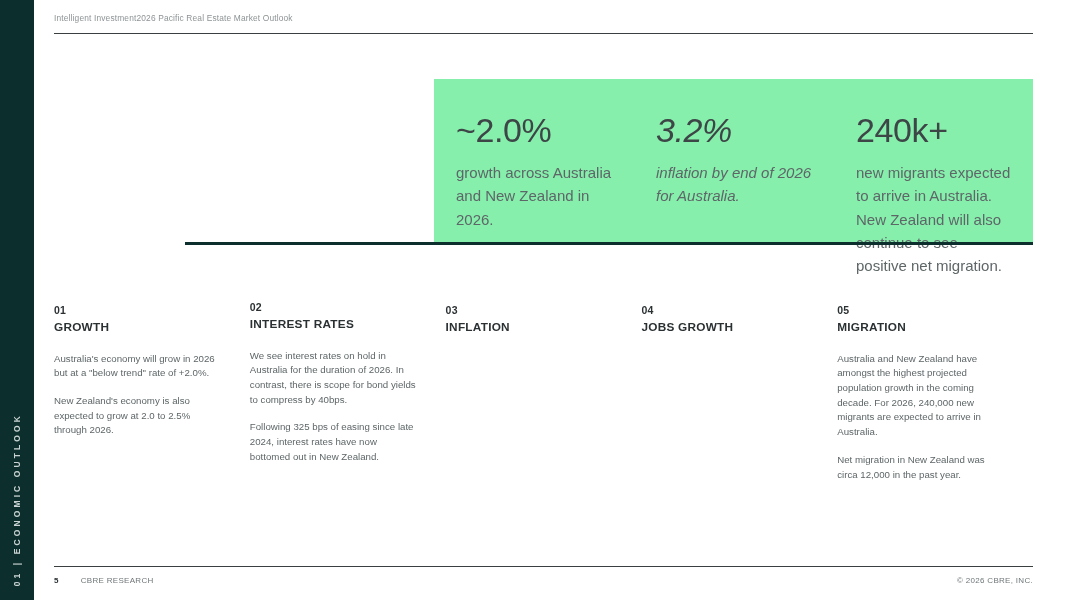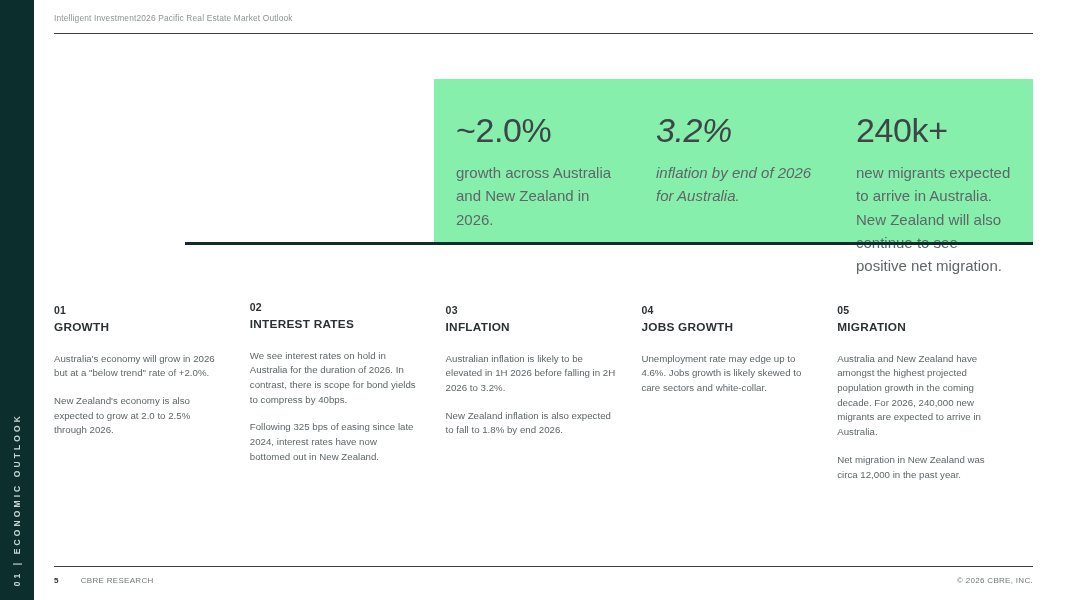--- a/index.html
+++ b/index.html
@@ -231,32 +231,25 @@
       <div class="col-head">INTEREST RATES</div>
       <div class="col-body">
         <p class="col-para">We see interest rates on hold in Australia for the duration of 2026. In contrast, there is scope for bond yields to compress by 40bps.</p>
         <p class="col-para">Following 325 bps of easing since late 2024, interest rates have now bottomed out in New Zealand.</p>
       </div>
     </div>
 
     <div class="col">
       <div class="col-num">03</div>
       <div class="col-head">INFLATION</div>
-      <div class="col-body">
-        <p class="col-para">Australian inflation is likely to be elevated in 1H 2026 before falling in 2H 2026 to 3.2%.</p>
-        <p class="col-para">New Zealand inflation is also expected to fall to 1.8% by end 2026.</p>
-      </div>
     </div>
 
     <div class="col">
       <div class="col-num">04</div>
       <div class="col-head">JOBS GROWTH</div>
-      <div class="col-body">
-        <p class="col-para">Unemployment rate may edge up to 4.6%. Jobs growth is likely skewed to care sectors and white-collar.</p>
-      </div>
     </div>
 
     <div class="col">
       <div class="col-num">05</div>
       <div class="col-head">MIGRATION</div>
       <div class="col-body">
         <p class="col-para">Australia and New Zealand have amongst the highest projected population growth in the coming decade. For 2026, 240,000 new migrants are expected to arrive in Australia.</p>
         <p class="col-para">Net migration in New Zealand was circa 12,000 in the past year.</p>
       </div>
     </div>

